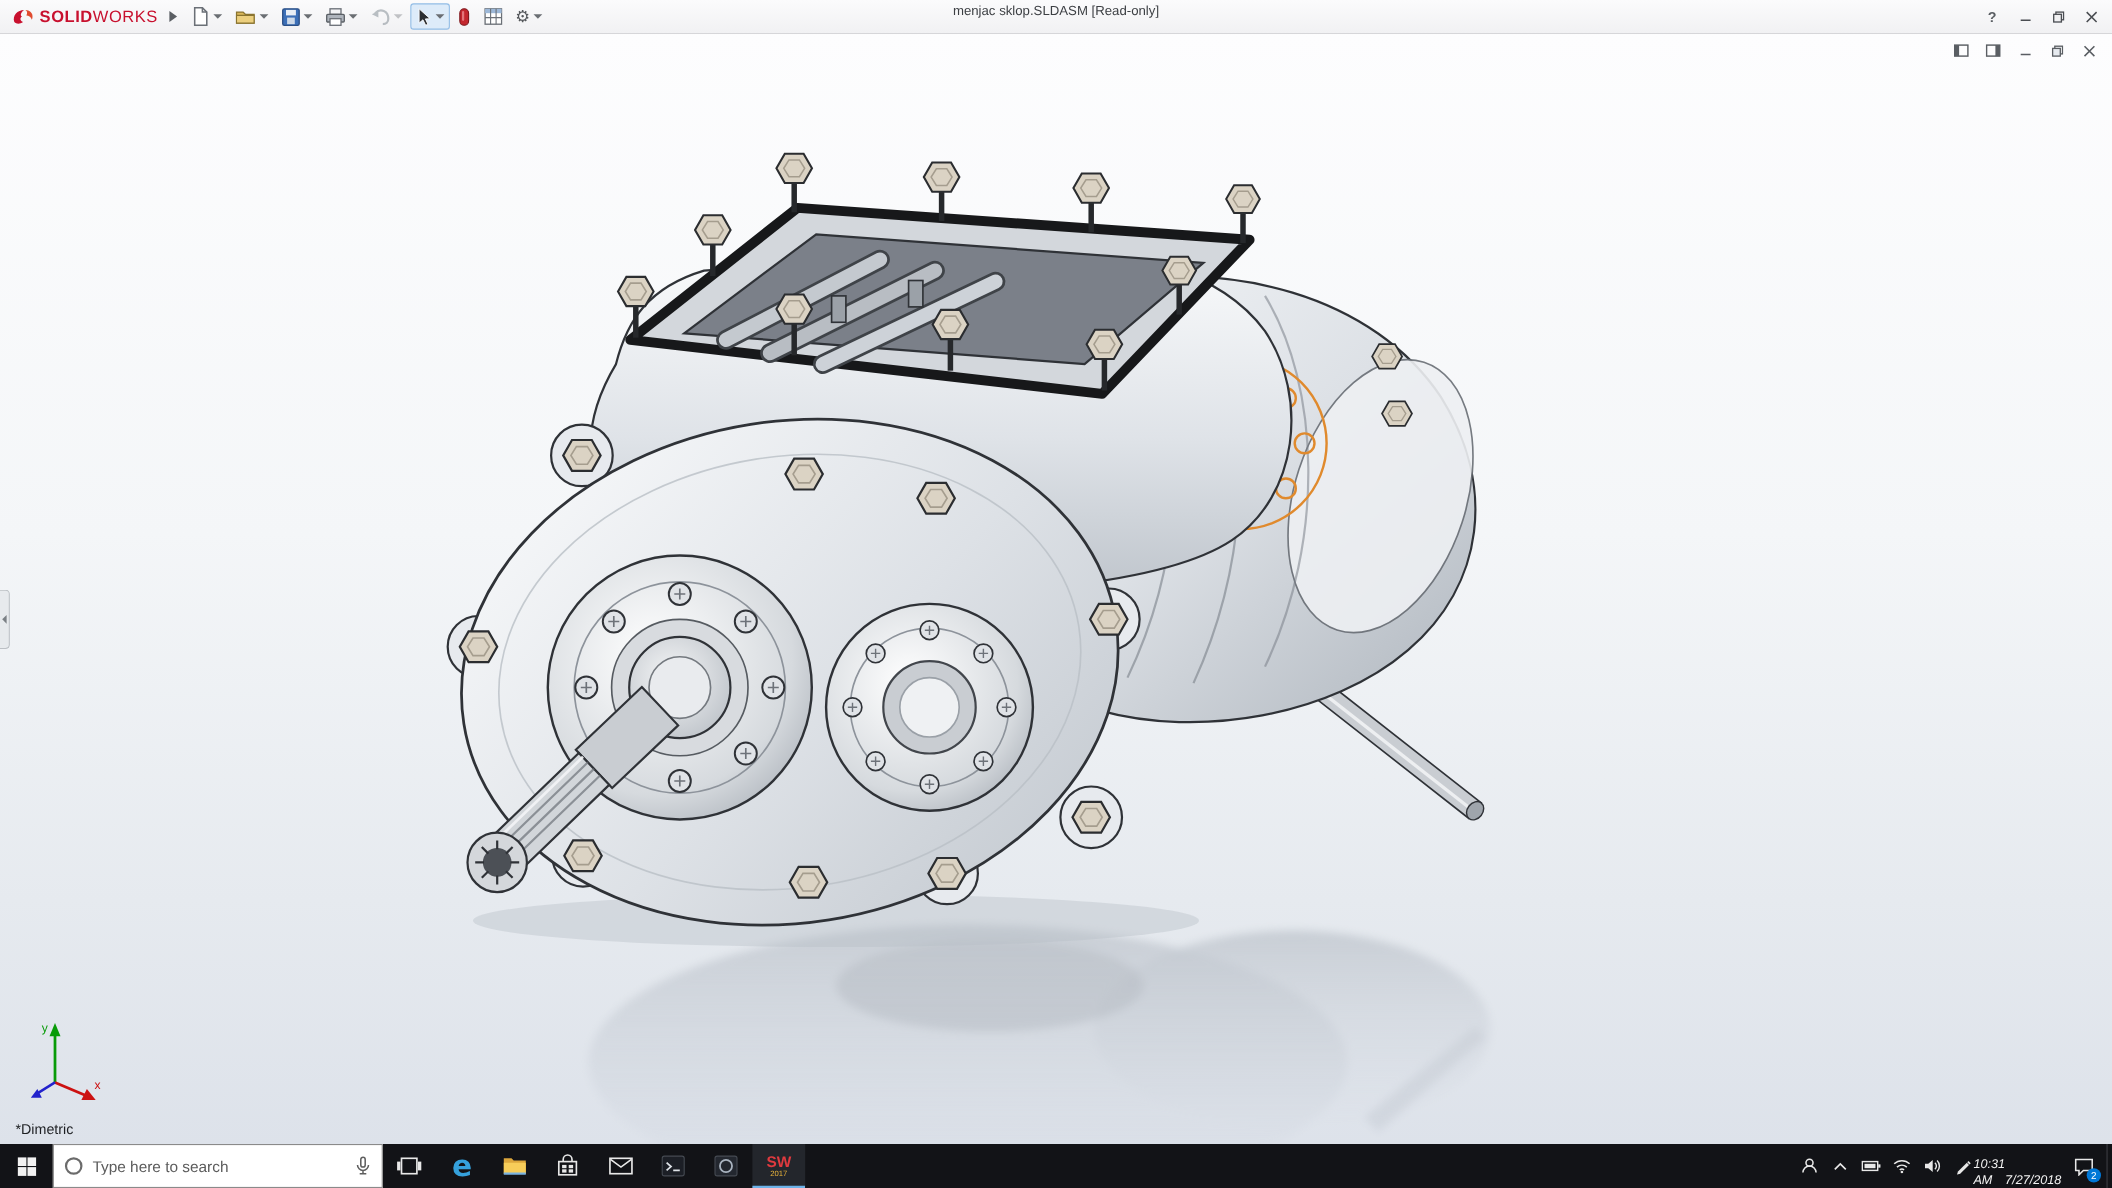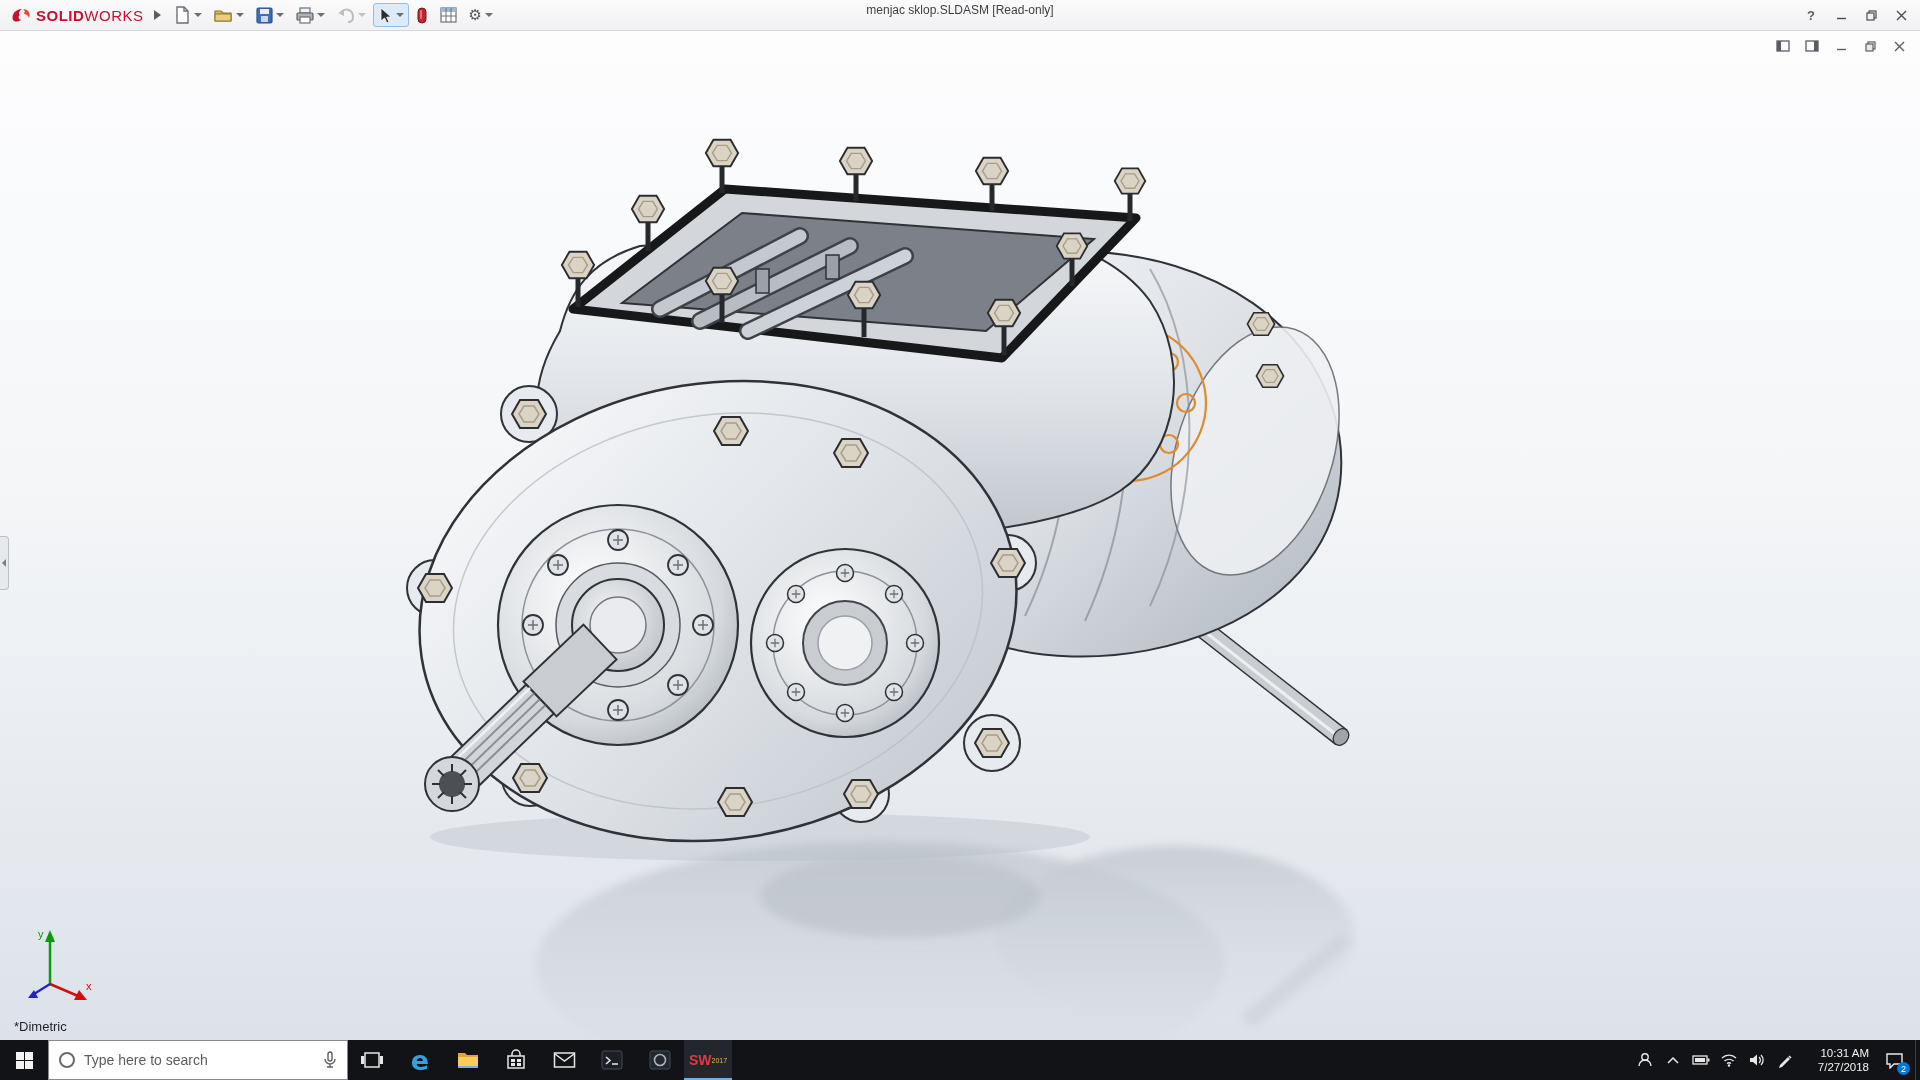--- a/index.html
+++ b/index.html
@@ -44,27 +44,27 @@
 
   
   .taskbar { height:40px; background:#121317; display:flex; align-items:stretch; color:#eee;justify-content:flex-end; }
   .tb-slot { width:48px; display:flex; align-items:center; justify-content:center; }
   .searchbox { width:300px; background:#ffffff; display:flex; align-items:center; gap:9px;
     padding:0 10px; border:1px solid #8a8a8a; }
   .cortana-ring { width:16px; height:16px; border:2px solid #6b6b6b; border-radius:50%; flex:0 0 auto; }
   .search-text { font-size:14px; color:#5c5c5c; flex:1 1 auto; white-space:nowrap; overflow:hidden; }
   .edge-e { font-size:27px; font-weight:bold; color:#35a1dc; line-height:1; font-family:"DejaVu Sans",sans-serif; }
   .app-active { background:#23262c; box-shadow:inset 0 -2px 0 #6cb2e8; }
-  .sw-tile { display:flex; flex-direction:row; align-items:center; line-height:1; }
+  .sw-tile { display:flex; flex-direction:column; align-items:center; line-height:1; }
   .sw-tile .sw1 { color:#e03a3f; font-weight:bold; font-size:14px; }
   .sw-tile .sw2 { color:#e8b23a; font-size:7px; margin-top:1px; }
   .tray { margin-left:auto; display:flex; align-items:stretch; }
   .tray-ic { width:28px; display:flex; align-items:center; justify-content:center; }
-  .clock { width:74px; display:flex; flex-direction:column; align-items:flex-end; justify-content:center;
-    font-size:11.5px; line-height:14px; padding-right:4px; color:#f2f2f2; }
+  .clock { width:74px; display:flex; align-items:flex-end; justify-content:center;
+    font-size:11.5px; line-height:14px; padding-right:4px; color:#f2f2f2;font-style:italic; }
   .action { position:relative; width:42px; display:flex; align-items:center; justify-content:center; }
   .ac-badge { position:absolute; right:5px; bottom:5px; min-width:13px; height:13px; border-radius:7px;
     background:#0078d7; color:#fff; font-size:9px; display:flex; align-items:center;
     justify-content:center; padding:0 3px; }
   .show-desktop { width:5px; border-left:1px solid #3a3d42; }
 </style>
 </head>
 <body>
 
 <div class="titlebar">

